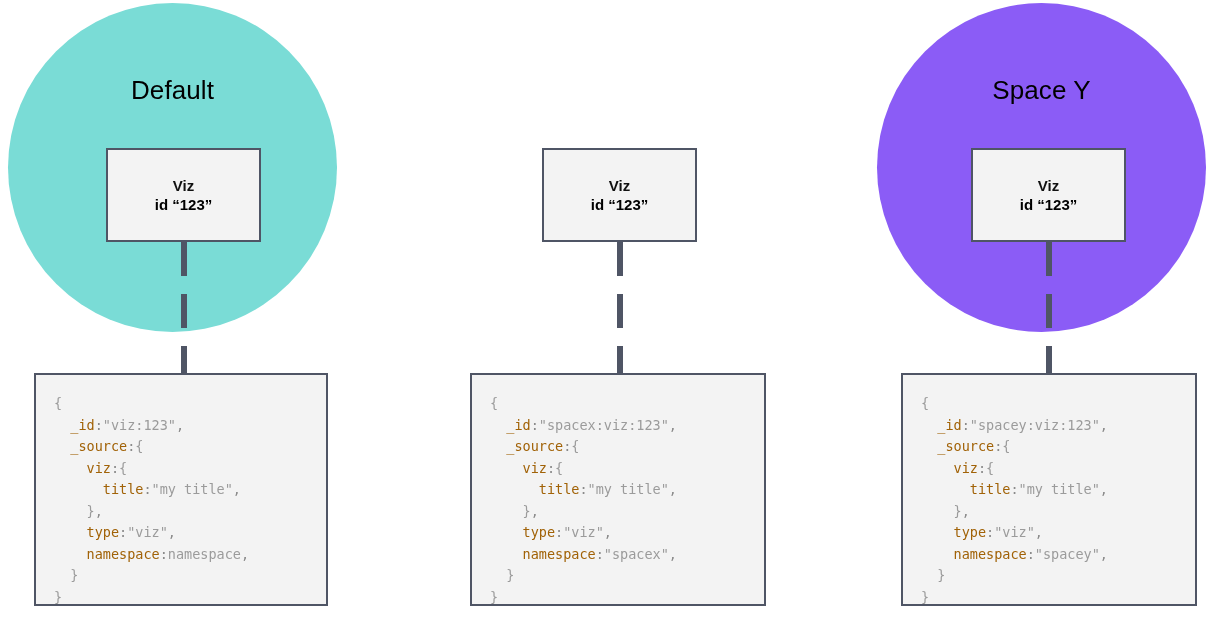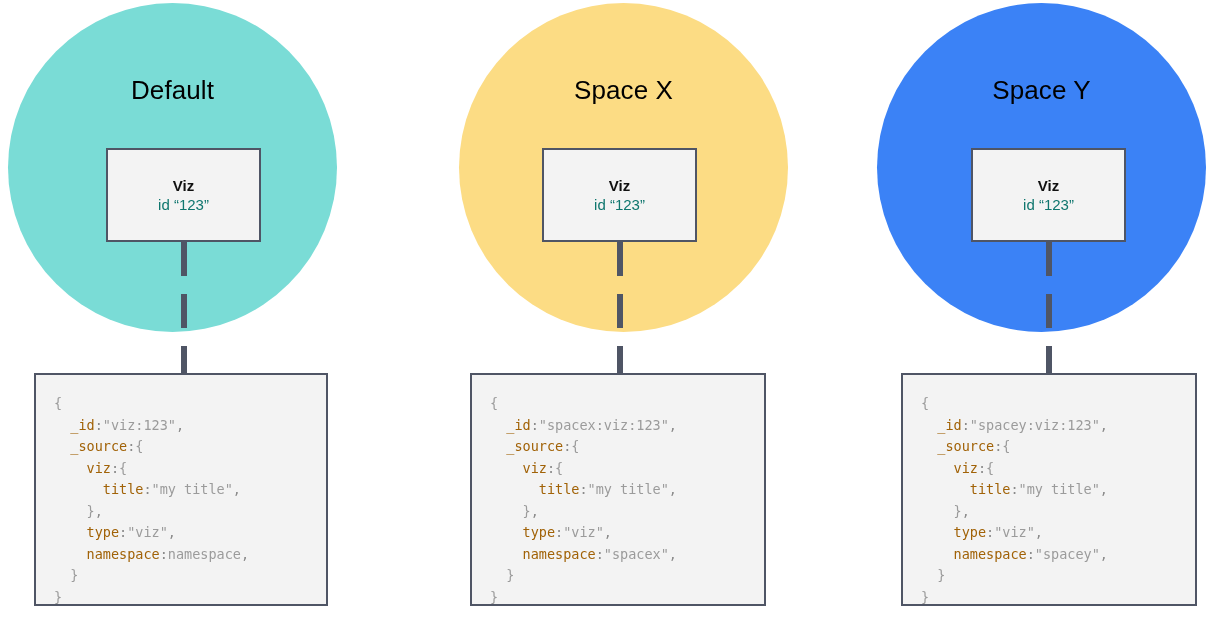--- a/index.html
+++ b/index.html
@@ -79,22 +79,22 @@
   .viz-title {
     font-size: 15px;
     line-height: 19px;
     font-weight: bold;
     color: #111111;
     text-align: center;
   }
   .viz-sub {
     font-size: 15px;
     line-height: 20px;
-    font-weight: 400;
-    color: #0f766e;
+    font-weight: 700;
+    color: #000000;
     text-align: center;
   }
 
   
   .connector {
     position: absolute;
     width: 6px;
     top: 242px;
     height: 134px;
     background-image: linear-gradient(
@@ -159,44 +159,41 @@
       <span class="k">title</span><span class="p">:</span><span class="v">"my title"</span><span class="p">,</span>
     <span class="b">}</span><span class="p">,</span>
     <span class="k">type</span><span class="p">:</span><span class="v">"viz"</span><span class="p">,</span>
     <span class="k">namespace</span><span class="p">:</span><span class="v">namespace</span><span class="p">,</span>
   <span class="b">}</span>
 <span class="b">}</span></pre>
     </div>
   </div>
 
   <div class="panel p1">
-    <div class="circle" style="background: rgb(252, 220, 132);">
-      <div class="circle-title">Space X</div>
-    </div>
     <div class="viz-box">
       <div class="viz-title">Viz</div>
       <div class="viz-sub">id “123”</div>
     </div>
     <div class="connector"></div>
     <div class="code-box">
       <pre class="code"><span class="b">{</span>
   <span class="k">_id</span><span class="p">:</span><span class="v">"spacex:viz:123"</span><span class="p">,</span>
   <span class="k">_source</span><span class="p">:</span><span class="b">{</span>
     <span class="k">viz</span><span class="p">:</span><span class="b">{</span>
       <span class="k">title</span><span class="p">:</span><span class="v">"my title"</span><span class="p">,</span>
     <span class="b">}</span><span class="p">,</span>
     <span class="k">type</span><span class="p">:</span><span class="v">"viz"</span><span class="p">,</span>
     <span class="k">namespace</span><span class="p">:</span><span class="v">"spacex"</span><span class="p">,</span>
   <span class="b">}</span>
 <span class="b">}</span></pre>
     </div>
   </div>
 
   <div class="panel p2">
-    <div class="circle" style="background: #3b82f6;">
+    <div class="circle" style="background: #8b5cf6;">
       <div class="circle-title">Space Y</div>
     </div>
     <div class="viz-box">
       <div class="viz-title">Viz</div>
       <div class="viz-sub">id “123”</div>
     </div>
     <div class="connector"></div>
     <div class="code-box">
       <pre class="code"><span class="b">{</span>
   <span class="k">_id</span><span class="p">:</span><span class="v">"spacey:viz:123"</span><span class="p">,</span>

